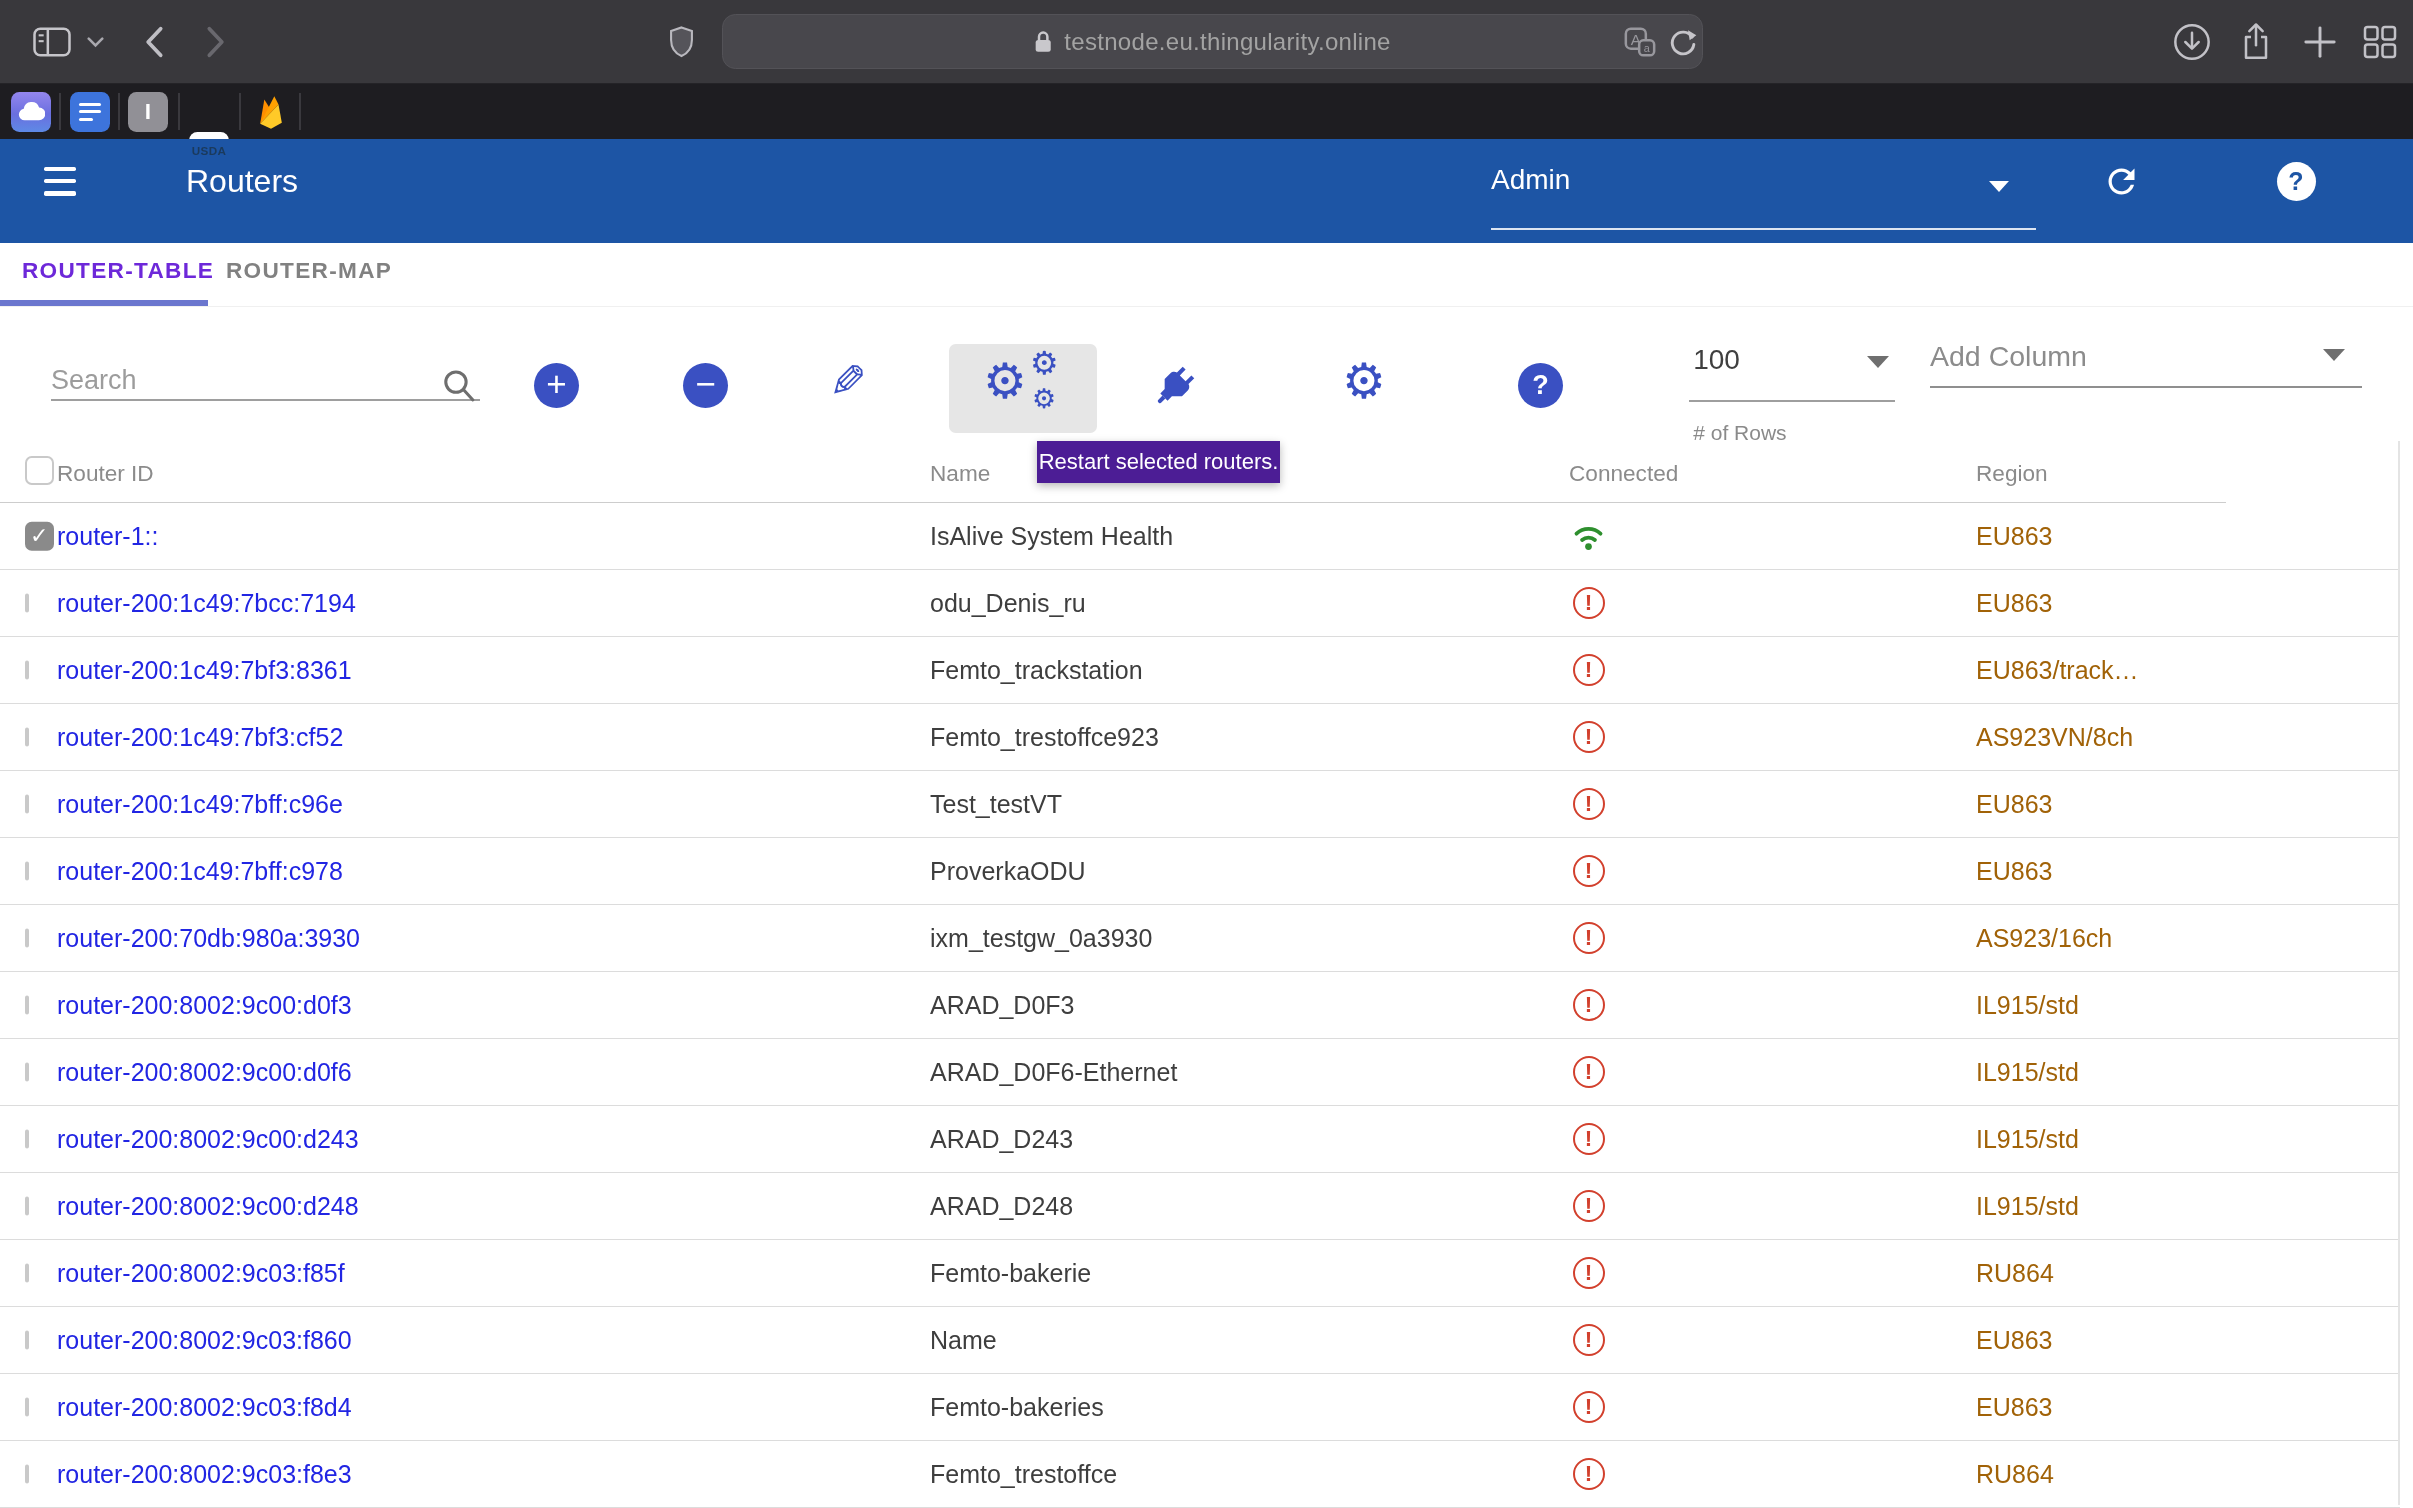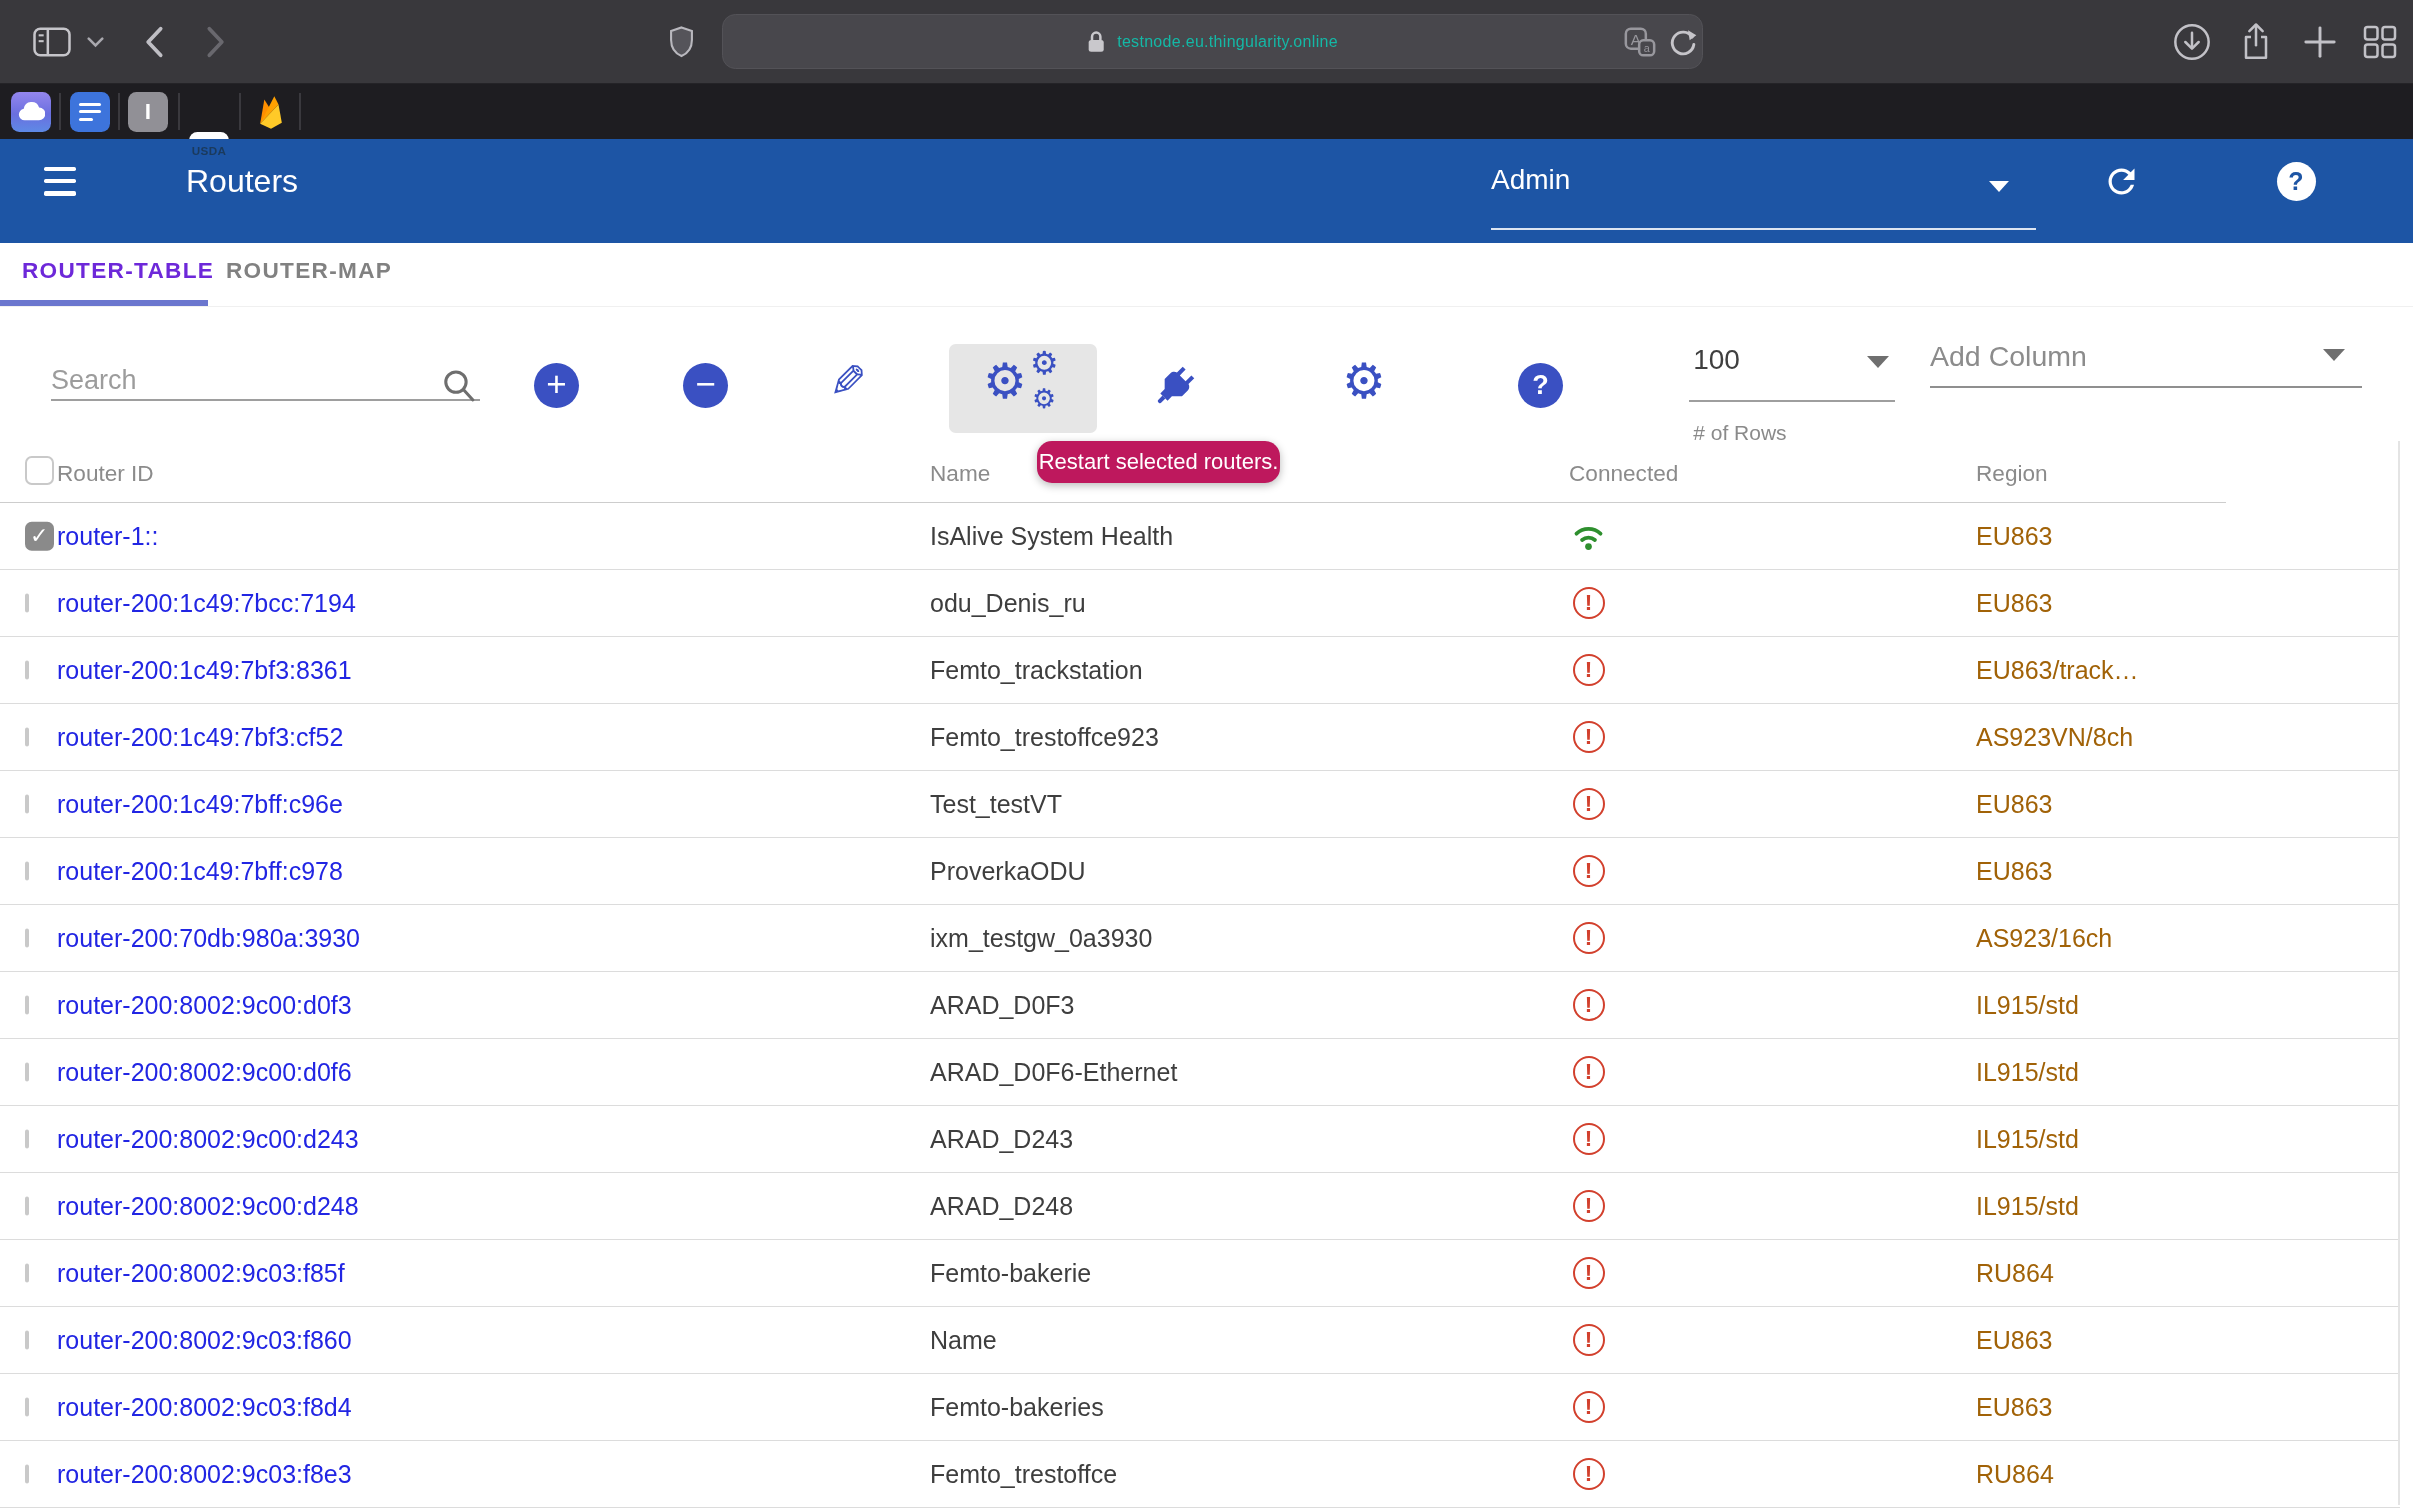--- a/index.html
+++ b/index.html
@@ -10,21 +10,21 @@
   html,body{width:2413px;height:1508px;overflow:hidden;background:#fff;
     font-family:"Liberation Sans","DejaVu Sans",sans-serif;}
   .screen{position:relative;width:2413px;height:1508px;overflow:hidden}
 
   
   .chrome{position:absolute;left:0;top:0;width:100%;height:84px;background:#39383C;border-bottom:0.8px solid #242327}
   .chrome svg{display:block}
   .c-abs{position:absolute}
   .urlfield{position:absolute;left:722px;top:14.2px;width:981px;height:55px;background:#48474C;
     border:0.8px solid #535257;border-radius:13.4px;display:flex;align-items:center;justify-content:center;gap:11.7px}
-  .urltext{font-size:16px;color:#14b8a6;letter-spacing:0.3px}
+  .urltext{font-size:24px;color:#a3a3a3;letter-spacing:0.3px}
   .rt-icons{position:absolute;top:0;height:84px;display:flex;align-items:center}
 
   
   .tabbar{position:absolute;left:0;top:84px;width:100%;height:55px;background:#1E1D21}
   .fav{position:absolute;top:7.5px;width:40px;height:40px;border-radius:8.4px;overflow:hidden}
   .fsep{position:absolute;top:9.2px;width:1.7px;height:37px;background:#3A393E}
   .fav-cloud{background:linear-gradient(180deg,#9486EE 0%,#6A6FDF 55%,#5E8AE6 100%);display:flex;align-items:center;justify-content:center}
   .fav-docs{background:#3D74DC;position:relative}
   .fav-docs i{position:absolute;left:9.2px;height:3.4px;border-radius:1.7px;background:#fff}
   .fav-info{background:#919096;display:flex;align-items:center;justify-content:center;color:#fff;font-weight:bold;font-size:22.6px}
@@ -76,21 +76,21 @@
   .gearbtn::before{content:"\2699"}
   .helpbtn{position:absolute;left:1518px;top:56px;width:45px;height:45px;border-radius:50%;background:var(--accent);color:#fff;font-weight:bold;font-size:27px;display:flex;align-items:center;justify-content:center}
   .rowsel{position:absolute;left:1689px;top:34px;width:206px;height:101px}
   .rowsel .val{position:absolute;left:4.2px;top:3.4px;font-size:28px;color:#3F3F3F}
   .rowsel .ul{position:absolute;left:0;top:59px;width:206px;height:1.7px;background:#9E9E9E}
   .rowsel .lbl{position:absolute;left:4.2px;top:80px;font-size:21px;color:#8A8A8A}
   .grayarr{width:0;height:0;border-left:11px solid transparent;border-right:11px solid transparent;border-top:12.6px solid #6F6F6F;position:absolute}
   .addcol{position:absolute;left:1930px;top:30px;width:432px;height:59px}
   .addcol .val{position:absolute;left:0;top:3.4px;font-size:28.5px;color:#8C8C8C}
   .addcol .ul{position:absolute;left:0;top:49px;width:432px;height:1.7px;background:#8F8F8F}
-  .tooltip{position:absolute;left:1037px;top:134px;width:243px;height:42px;background:#be185d;border-radius:15px;
+  .tooltip{position:absolute;left:1037px;top:134px;width:243px;height:42px;background:#4c1d95;border-radius:0;
     display:flex;align-items:center;justify-content:center;color:#fff;font-size:22px;box-shadow:0 2.5px 8.4px rgba(0,0,0,.28)}
 
   
   .thead{position:absolute;left:0;top:134px;width:2226px;height:62px;border-bottom:1.7px solid #CDCDCD}
   .thead .h{position:absolute;top:20px;font-size:22.6px;color:#8B8B8B}
   .cb{width:28.5px;height:28.5px;border:2.5px solid #C9C9C9;border-radius:6.7px;background:#fff}
   .cb.checked{border:none;background:#8A8A8A;display:flex;align-items:center;justify-content:center;color:#fff;font-size:22px;font-weight:bold}
   .cb.checked::before{content:"\2713"}
   .tbody{position:absolute;left:0;top:196px;width:2400px}
   .trow{position:relative;height:67px;border-bottom:1.7px solid #DCDCDC}

